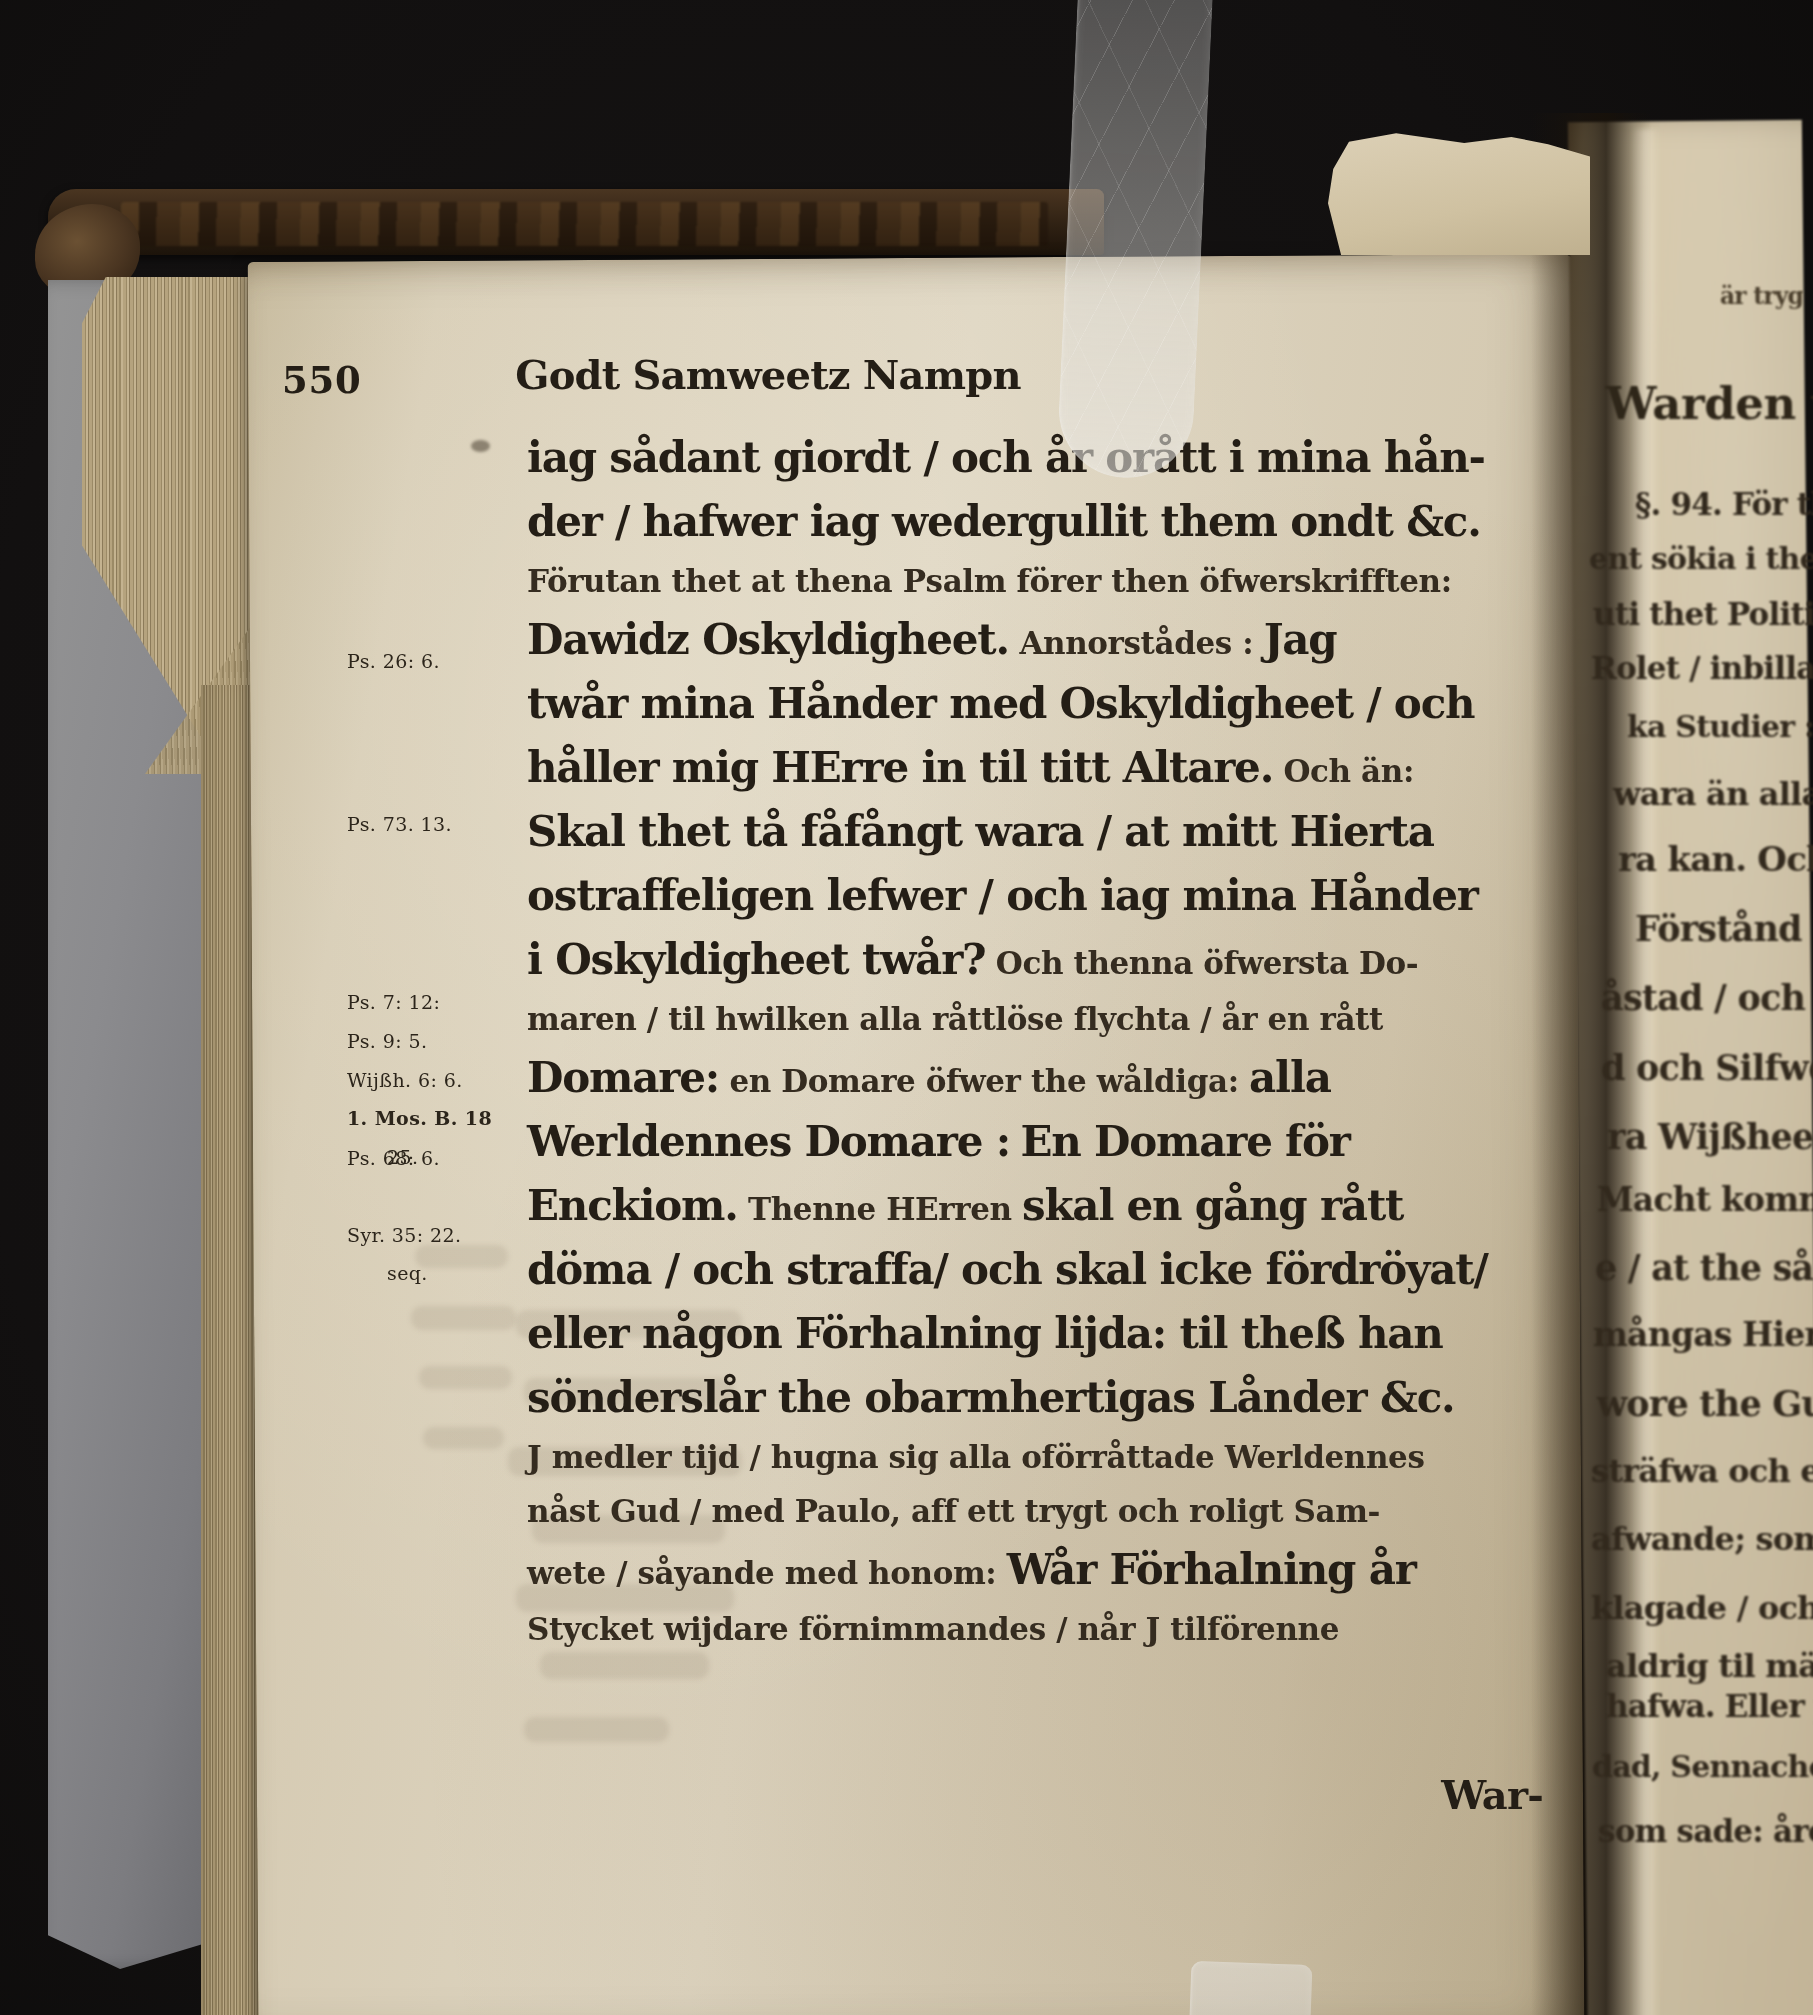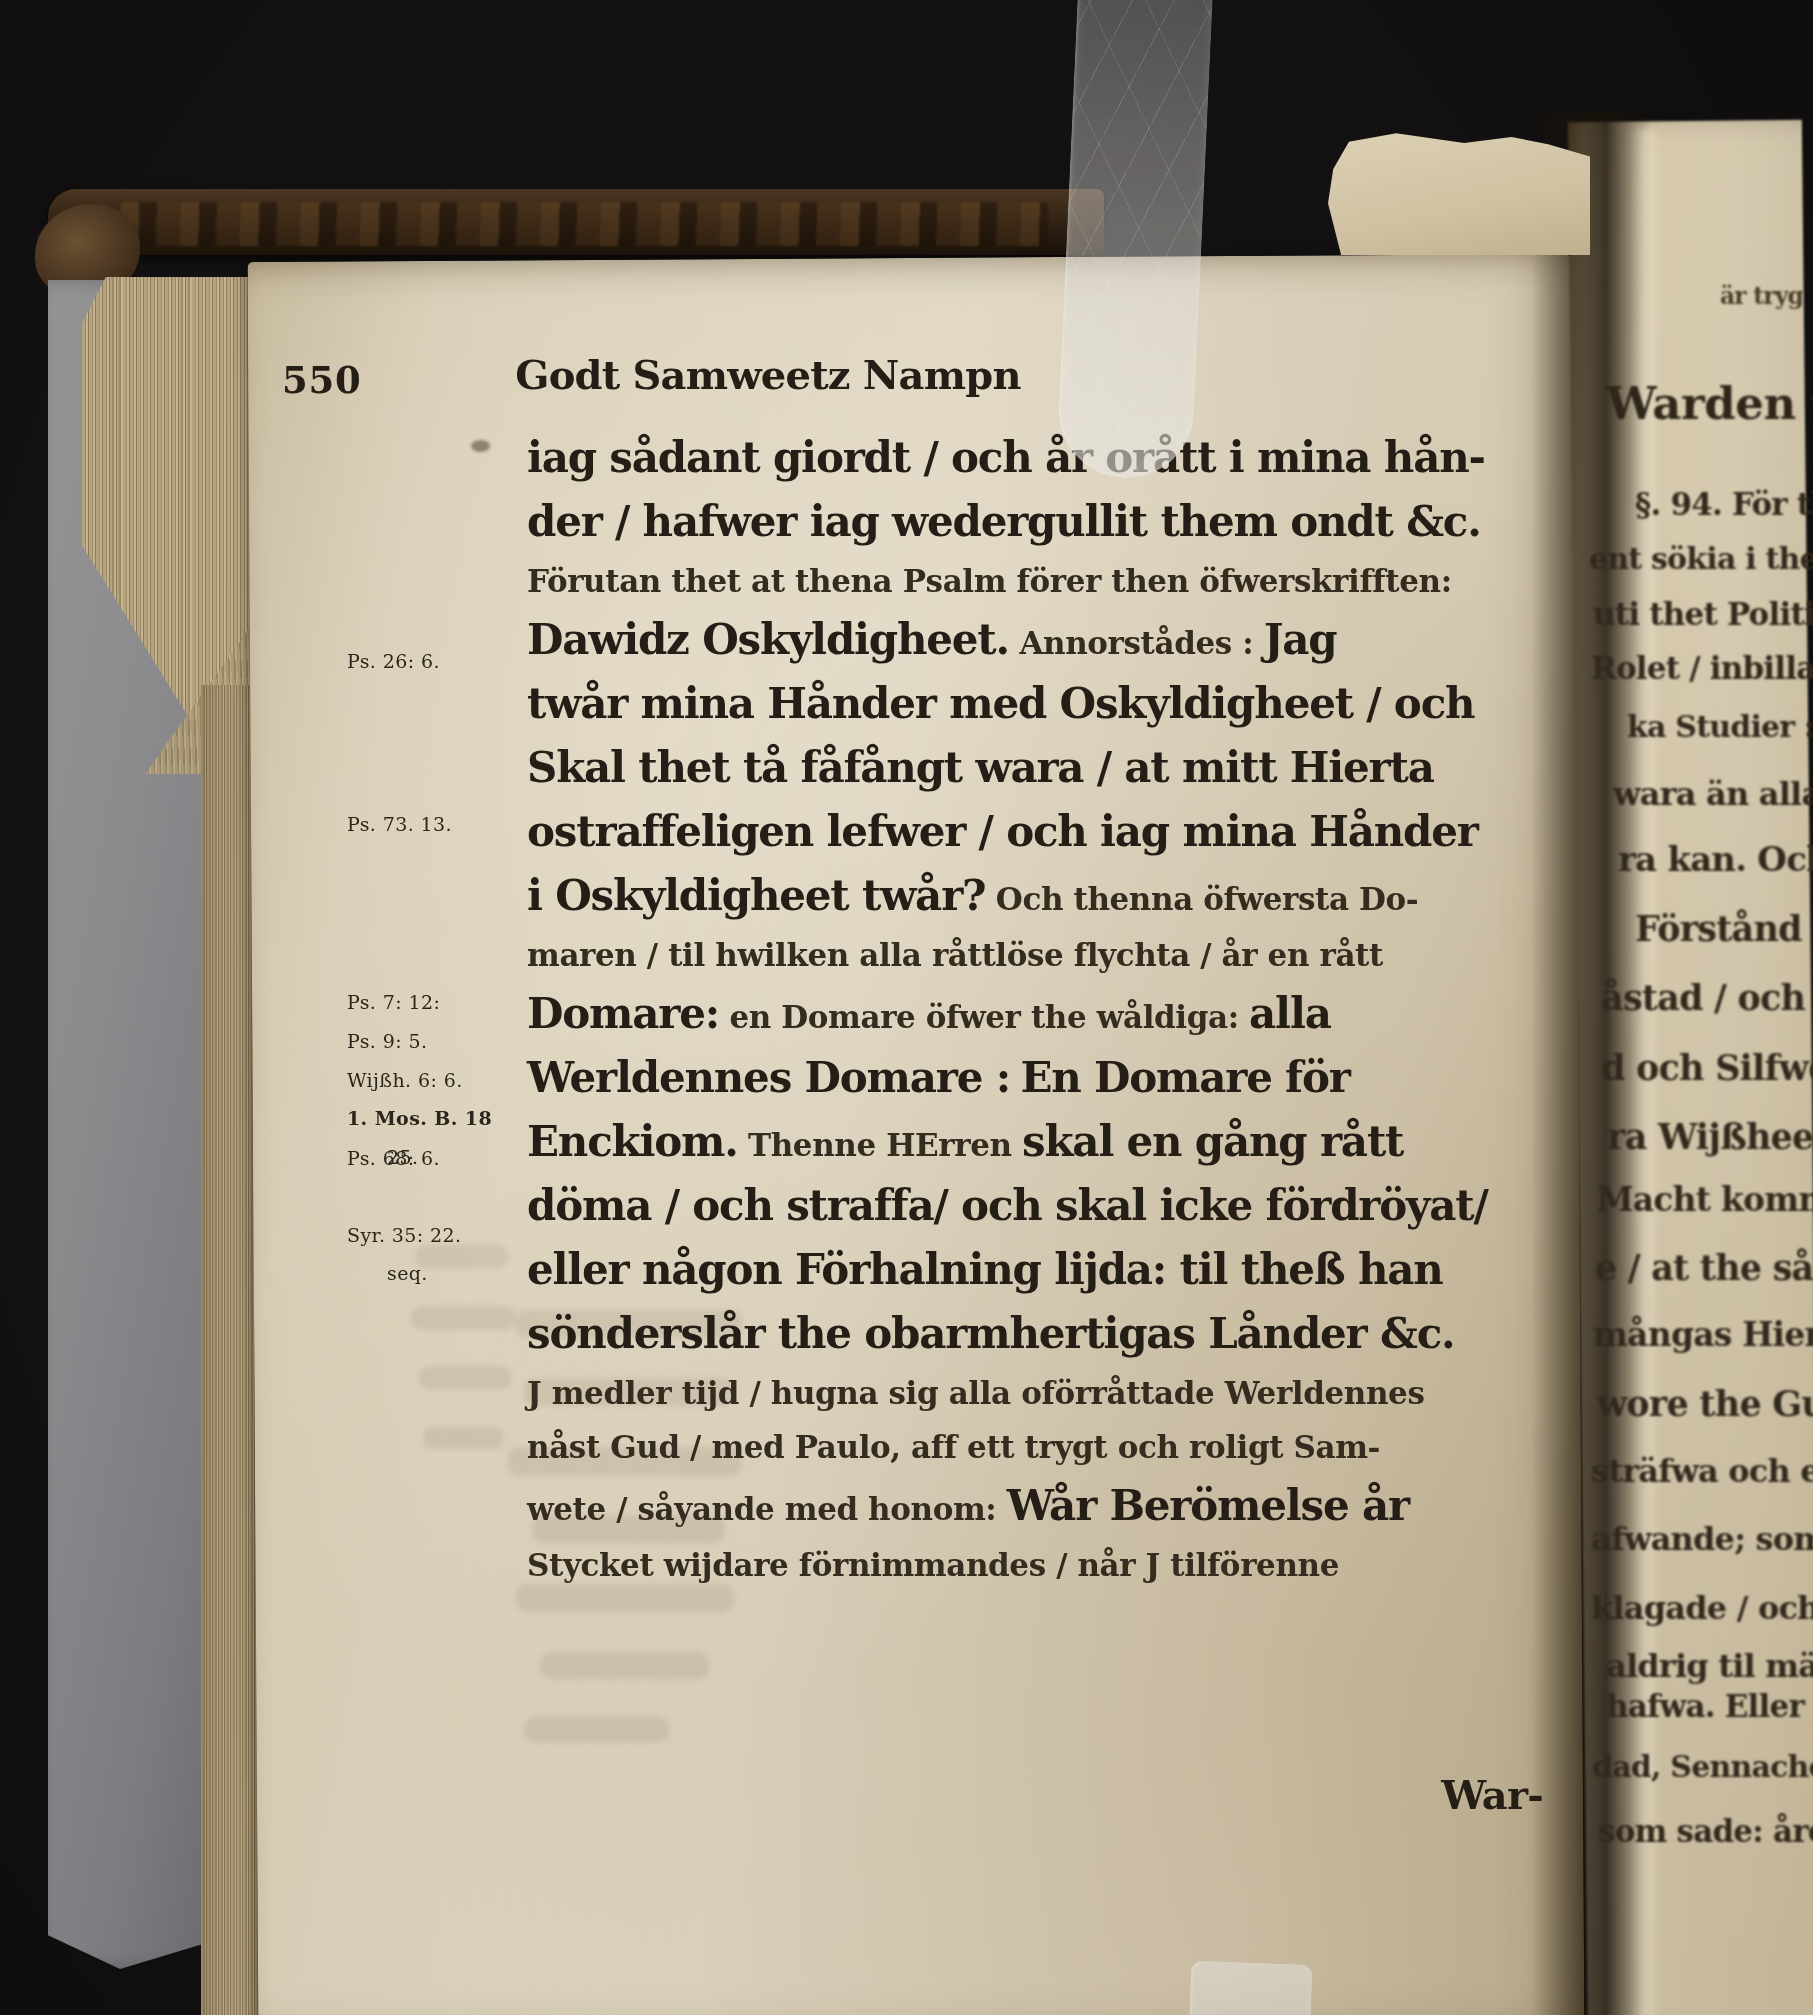--- a/index.html
+++ b/index.html
@@ -135,33 +135,34 @@
     <div class="margin-note" style="top: 1224px;">Syr. 35: 22.</div>
     <div class="margin-note indent" style="top: 1262px;">seq.</div>
   </div>
 
 <div class="body-text" id="bodyText">
     <div class="line lg"><span class="seg-large">iag sådant giordt / och år orått i mina hån-</span></div>
     <div class="line lg"><span class="seg-large">der / hafwer iag wedergullit them ondt &amp;c.</span></div>
     <div class="line sm"><span class="seg-small">Förutan thet at thena Psalm förer then öfwerskrifften:</span></div>
     <div class="line lg"><span class="seg-large">Dawidz Oskyldigheet.</span><span class="seg-small">   Annorstådes :  </span><span class="seg-large">Jag</span></div>
     <div class="line lg"><span class="seg-large">twår mina Hånder med Oskyldigheet / och</span></div>
+    <div class="line lg"><span class="seg-large">håller mig HErre in til titt Altare.</span><span class="seg-small">   Och än:</span></div>
     <div class="line lg"><span class="seg-large">Skal thet tå fåfångt wara / at mitt Hierta</span></div>
     <div class="line lg"><span class="seg-large">ostraffeligen lefwer / och iag mina Hånder</span></div>
     <div class="line lg"><span class="seg-large">i Oskyldigheet twår?</span><span class="seg-small">   Och thenna öfwersta Do-</span></div>
     <div class="line sm"><span class="seg-small">maren /  til hwilken alla råttlöse flychta /  år en rått</span></div>
     <div class="line lg"><span class="seg-large">Domare:</span><span class="seg-small">  en Domare öfwer the wåldiga: </span><span class="seg-large">alla</span></div>
     <div class="line lg"><span class="seg-large">Werldennes Domare :</span><span class="seg-small">   </span><span class="seg-large">En Domare för</span></div>
     <div class="line lg"><span class="seg-large">Enckiom.</span><span class="seg-small">   Thenne HErren </span><span class="seg-large">skal en gång rått</span></div>
     <div class="line lg"><span class="seg-large">döma / och straffa/  och skal icke fördröyat/</span></div>
     <div class="line lg"><span class="seg-large">eller någon Förhalning lijda: til theß han</span></div>
     <div class="line lg"><span class="seg-large">sönderslår the obarmhertigas Lånder  &amp;c.</span></div>
     <div class="line sm"><span class="seg-small">J medler tijd /  hugna sig alla oförråttade Werldennes</span></div>
     <div class="line sm"><span class="seg-small">nåst Gud /  med Paulo, aff ett trygt och roligt Sam-</span></div>
-    <div class="line lg"><span class="seg-small">wete /  såyande med honom:  </span><span class="seg-large">Wår Berömelse år</span></div>
+    <div class="line lg"><span class="seg-small">wete /  såyande med honom:  </span><span class="seg-large">Wår Förhalning år</span></div>
     <div class="line sm"><span class="seg-small">Stycket wijdare förnimmandes / når J tilförenne</span></div>
   </div>
 <div class="catchword-line">War-</div>
 
 <div class="page-right"></div>
 <div class="gutter-shadow"></div>
 <div class="crease"></div>
 
 <div class="rp-frag rp-header" style="left:1720px;top:282px;">är tryg</div>
 <div class="rp-frag rp-heading" style="left:1606px;top:377px;">Warden war</div>

